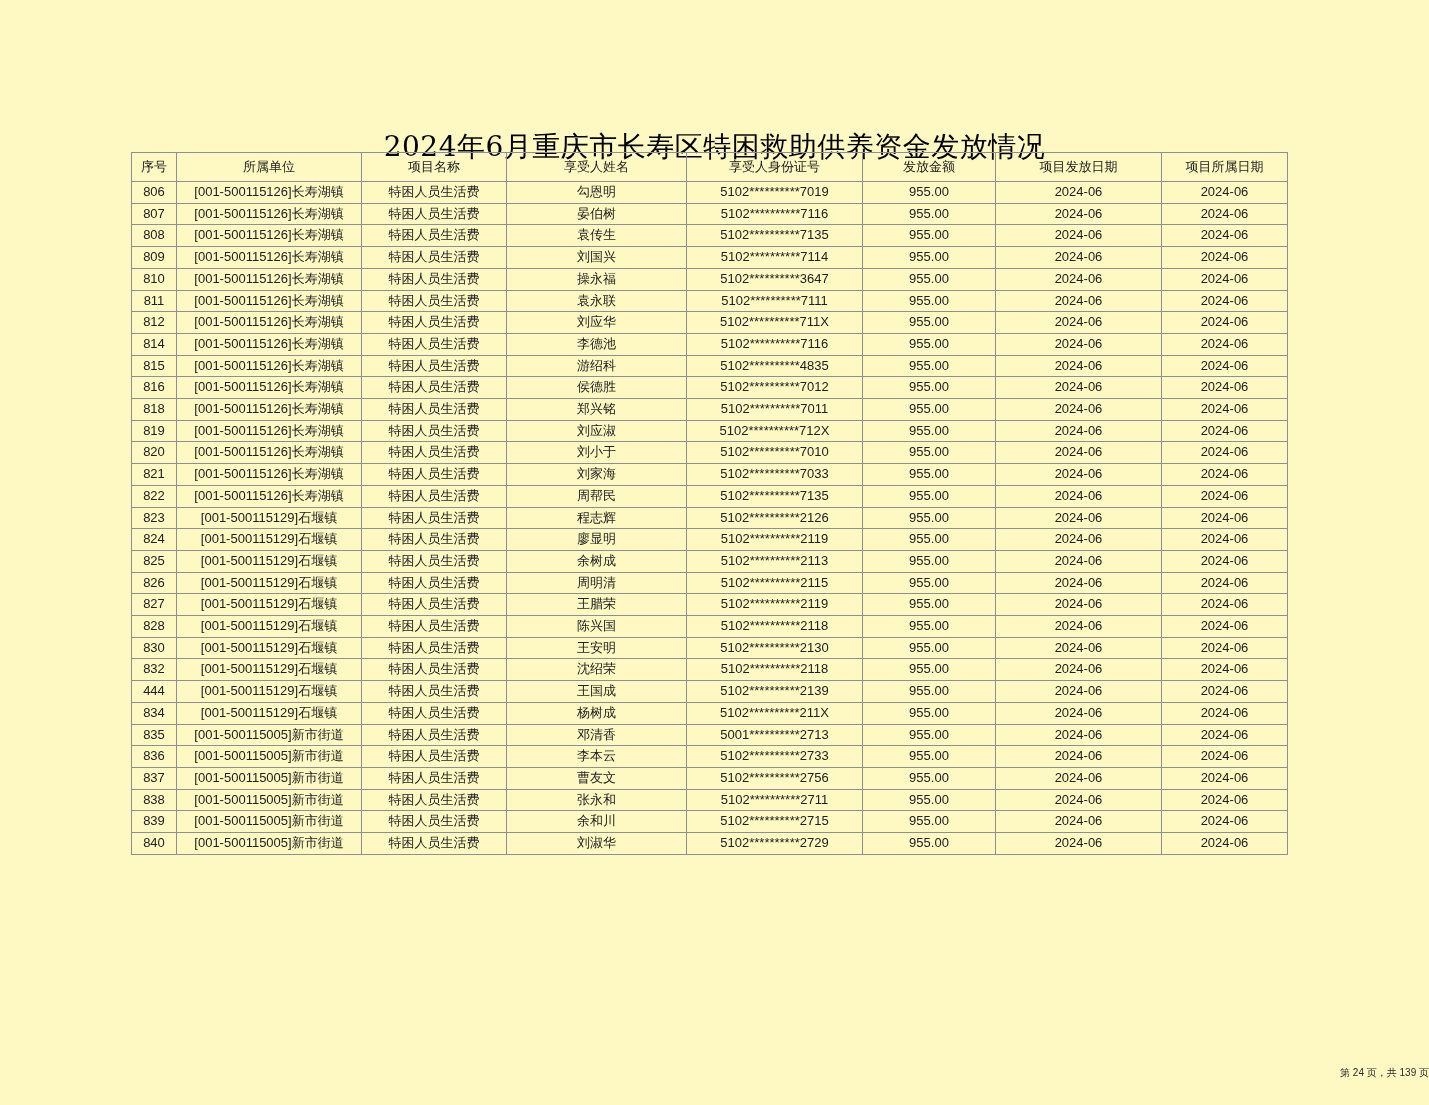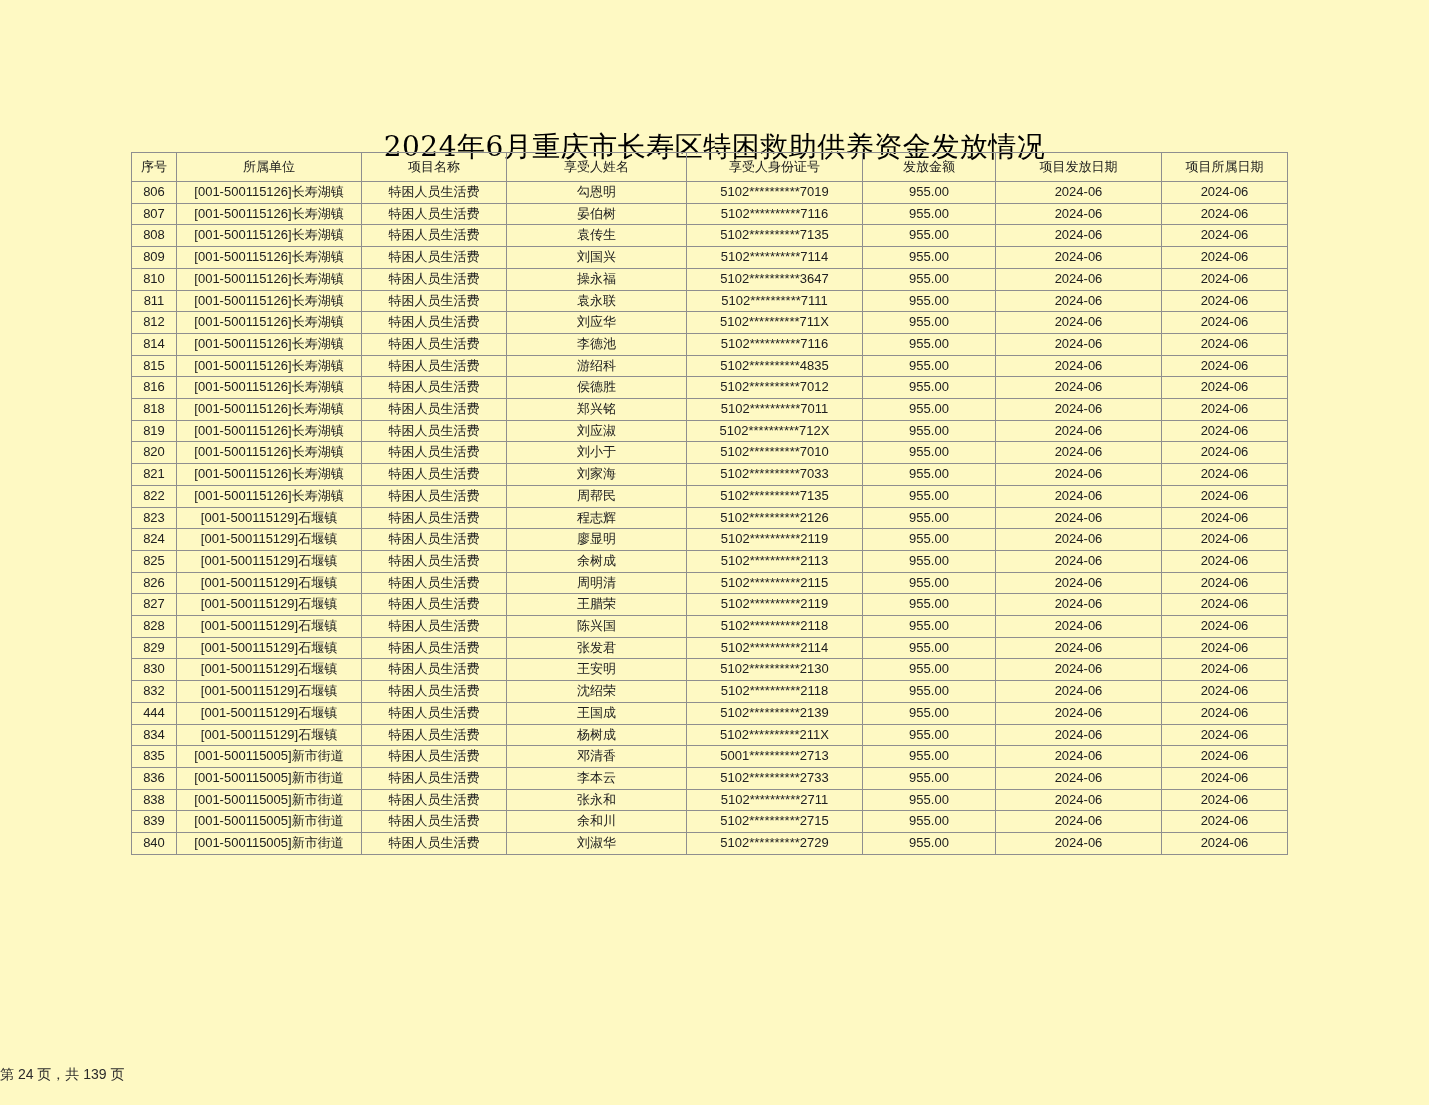--- a/index.html
+++ b/index.html
@@ -55,22 +55,22 @@
   table.doc-table tbody td {
     height: 20.7px;
     line-height: 20.7px;
     color: #202020;
   }
   .page-footer {
     position: absolute;
     top: 1066px;
     left: 0;
     width: 100%;
-    text-align: left;
-    font-size: 14px;
+    text-align: right;
+    font-size: 10px;
     color: #2a2a2a;
     font-family: "Liberation Sans", sans-serif;
   }
 </style>
 </head>
 <body>
 
 <div class="page">
 
   <div class="doc-title">2024年6月重庆市长寿区特困救助供养资金发放情况</div>
@@ -303,30 +303,20 @@
           <td>828</td>
           <td>[001-500115129]石堰镇</td>
           <td>特困人员生活费</td>
           <td>陈兴国</td>
           <td>5102**********2118</td>
           <td>955.00</td>
           <td>2024-06</td>
           <td>2024-06</td>
         </tr>
         <tr>
-          <td>829</td>
-          <td>[001-500115129]石堰镇</td>
-          <td>特困人员生活费</td>
-          <td>张发君</td>
-          <td>5102**********2114</td>
-          <td>955.00</td>
-          <td>2024-06</td>
-          <td>2024-06</td>
-        </tr>
-        <tr>
           <td>830</td>
           <td>[001-500115129]石堰镇</td>
           <td>特困人员生活费</td>
           <td>王安明</td>
           <td>5102**********2130</td>
           <td>955.00</td>
           <td>2024-06</td>
           <td>2024-06</td>
         </tr>
         <tr>
@@ -373,20 +363,30 @@
           <td>836</td>
           <td>[001-500115005]新市街道</td>
           <td>特困人员生活费</td>
           <td>李本云</td>
           <td>5102**********2733</td>
           <td>955.00</td>
           <td>2024-06</td>
           <td>2024-06</td>
         </tr>
         <tr>
+          <td>837</td>
+          <td>[001-500115005]新市街道</td>
+          <td>特困人员生活费</td>
+          <td>曹友文</td>
+          <td>5102**********2756</td>
+          <td>955.00</td>
+          <td>2024-06</td>
+          <td>2024-06</td>
+        </tr>
+        <tr>
           <td>838</td>
           <td>[001-500115005]新市街道</td>
           <td>特困人员生活费</td>
           <td>张永和</td>
           <td>5102**********2711</td>
           <td>955.00</td>
           <td>2024-06</td>
           <td>2024-06</td>
         </tr>
         <tr>

